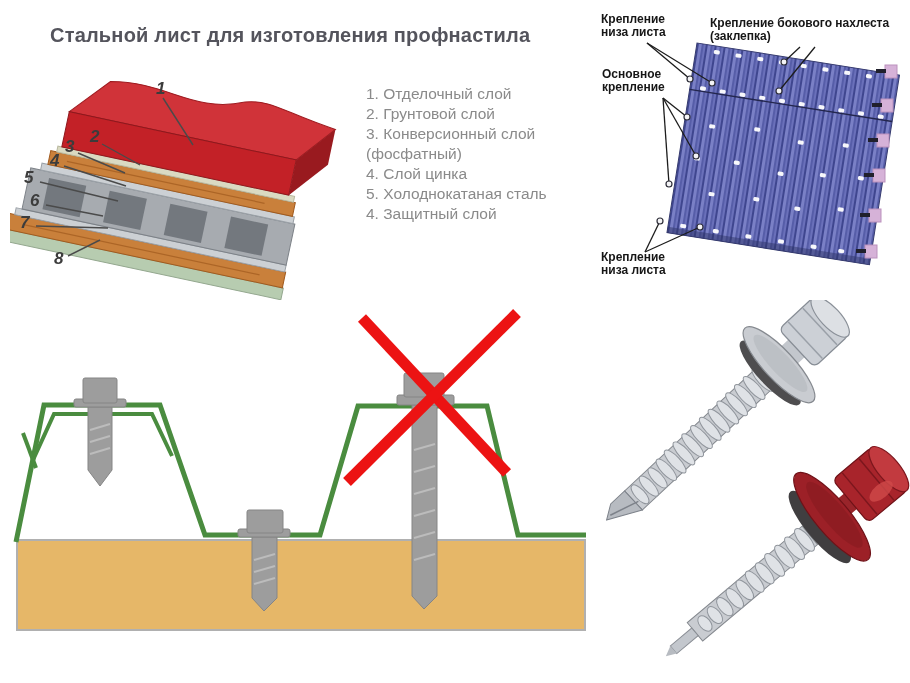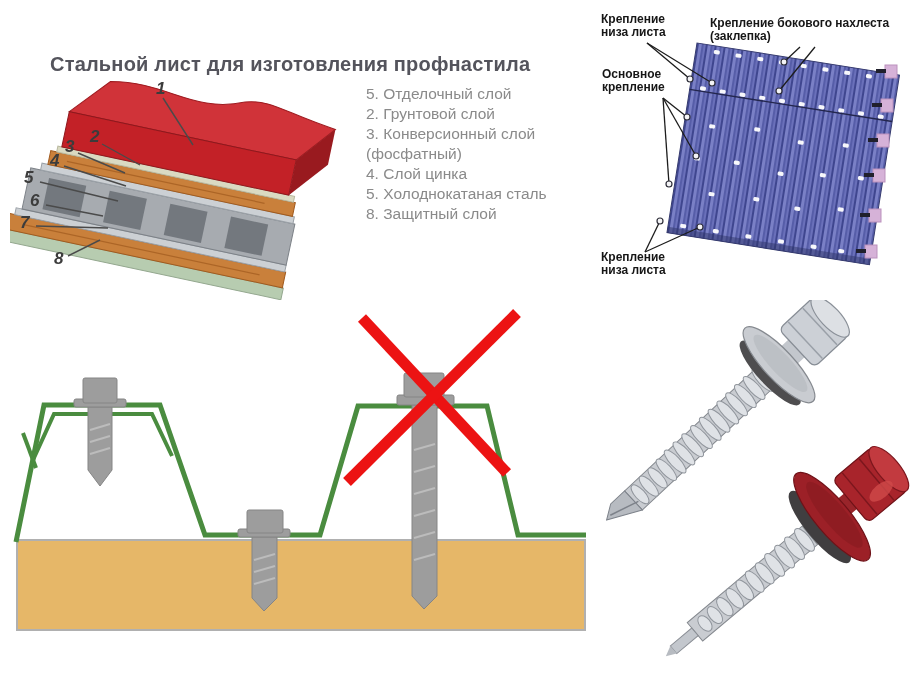--- a/index.html
+++ b/index.html
@@ -6,21 +6,21 @@
     --title-text:#54545c; --legend-text:#8a8a8a; --label-text:#161616;
     --profile-green:#4a8c3f; --base-tan:#e6b768; --cross-red:#ec1313;
     --sheet-blue:#6a70ba; --sheet-blue-dark:#40478f; --layer-red:#c32127;
     --screw-gray:#9d9d9d; --zinc:#c9ccd1; --red-head:#a8242b;
   }
   html,body{margin:0;padding:0;background:#ffffff;}
   #stage{position:relative;width:910px;height:683px;background:#fff;overflow:hidden;
          font-family:"Liberation Sans",sans-serif;}
   .abs{position:absolute;}
   #tl-title{left:50px;top:24px;width:530px;font-weight:bold;font-size:20px;
-            letter-spacing:.2px;color:var(--title-text);margin-top:29px;}
+            letter-spacing:.2px;color:var(--title-text);}
   #legend{left:366px;top:84px;width:212px;font-size:15.5px;line-height:20px;
           color:var(--legend-text);}
   .tr-label{font-weight:bold;font-size:12px;line-height:13px;color:var(--label-text);}
   #lbl-top{left:601px;top:13px;width:78px;}
   #lbl-rivet{left:710px;top:17px;width:196px;}
   #lbl-main{left:602px;top:68px;width:82px;}
   #lbl-bottom{left:601px;top:251px;width:82px;}
   
   .green-stroke{stroke:var(--profile-green);stroke-width:5;fill:none;}
   .lap{stroke:var(--profile-green);stroke-width:4;fill:none;}
@@ -76,26 +76,26 @@
     <text class="num" x="80" y="82">2</text>
     <text class="num" x="55" y="92">3</text>
     <text class="num" x="40" y="106">4</text>
     <text class="num" x="14" y="123">5</text>
     <text class="num" x="20" y="146">6</text>
     <text class="num" x="10" y="168">7</text>
     <text class="num" x="44" y="204">8</text>
   </svg>
 
   <div id="legend" class="abs">
-    <div>5. Отделочный слой</div>
+    <div>1. Отделочный слой</div>
     <div>2. Грунтовой слой</div>
     <div>3. Конверсионный слой (фосфатный)</div>
     <div>4. Слой цинка</div>
     <div>5. Холоднокатаная сталь</div>
-    <div>8. Защитный слой</div>
+    <div>4. Защитный слой</div>
   </div>
 
   <svg class="abs" style="left:590px;top:5px" width="320" height="290" viewBox="0 0 320 290">
     <defs>
       <pattern id="corr" width="9" height="8" patternUnits="userSpaceOnUse">
         <rect x="0" y="0" width="9" height="8" fill="#6a70ba"></rect>
         <rect x="0" y="0" width="2" height="8" fill="#3f468f"></rect>
         <rect x="2" y="0" width="3" height="8" fill="#7a80c6"></rect>
         <rect x="5" y="0" width="2" height="8" fill="#565da8"></rect>
       </pattern>

